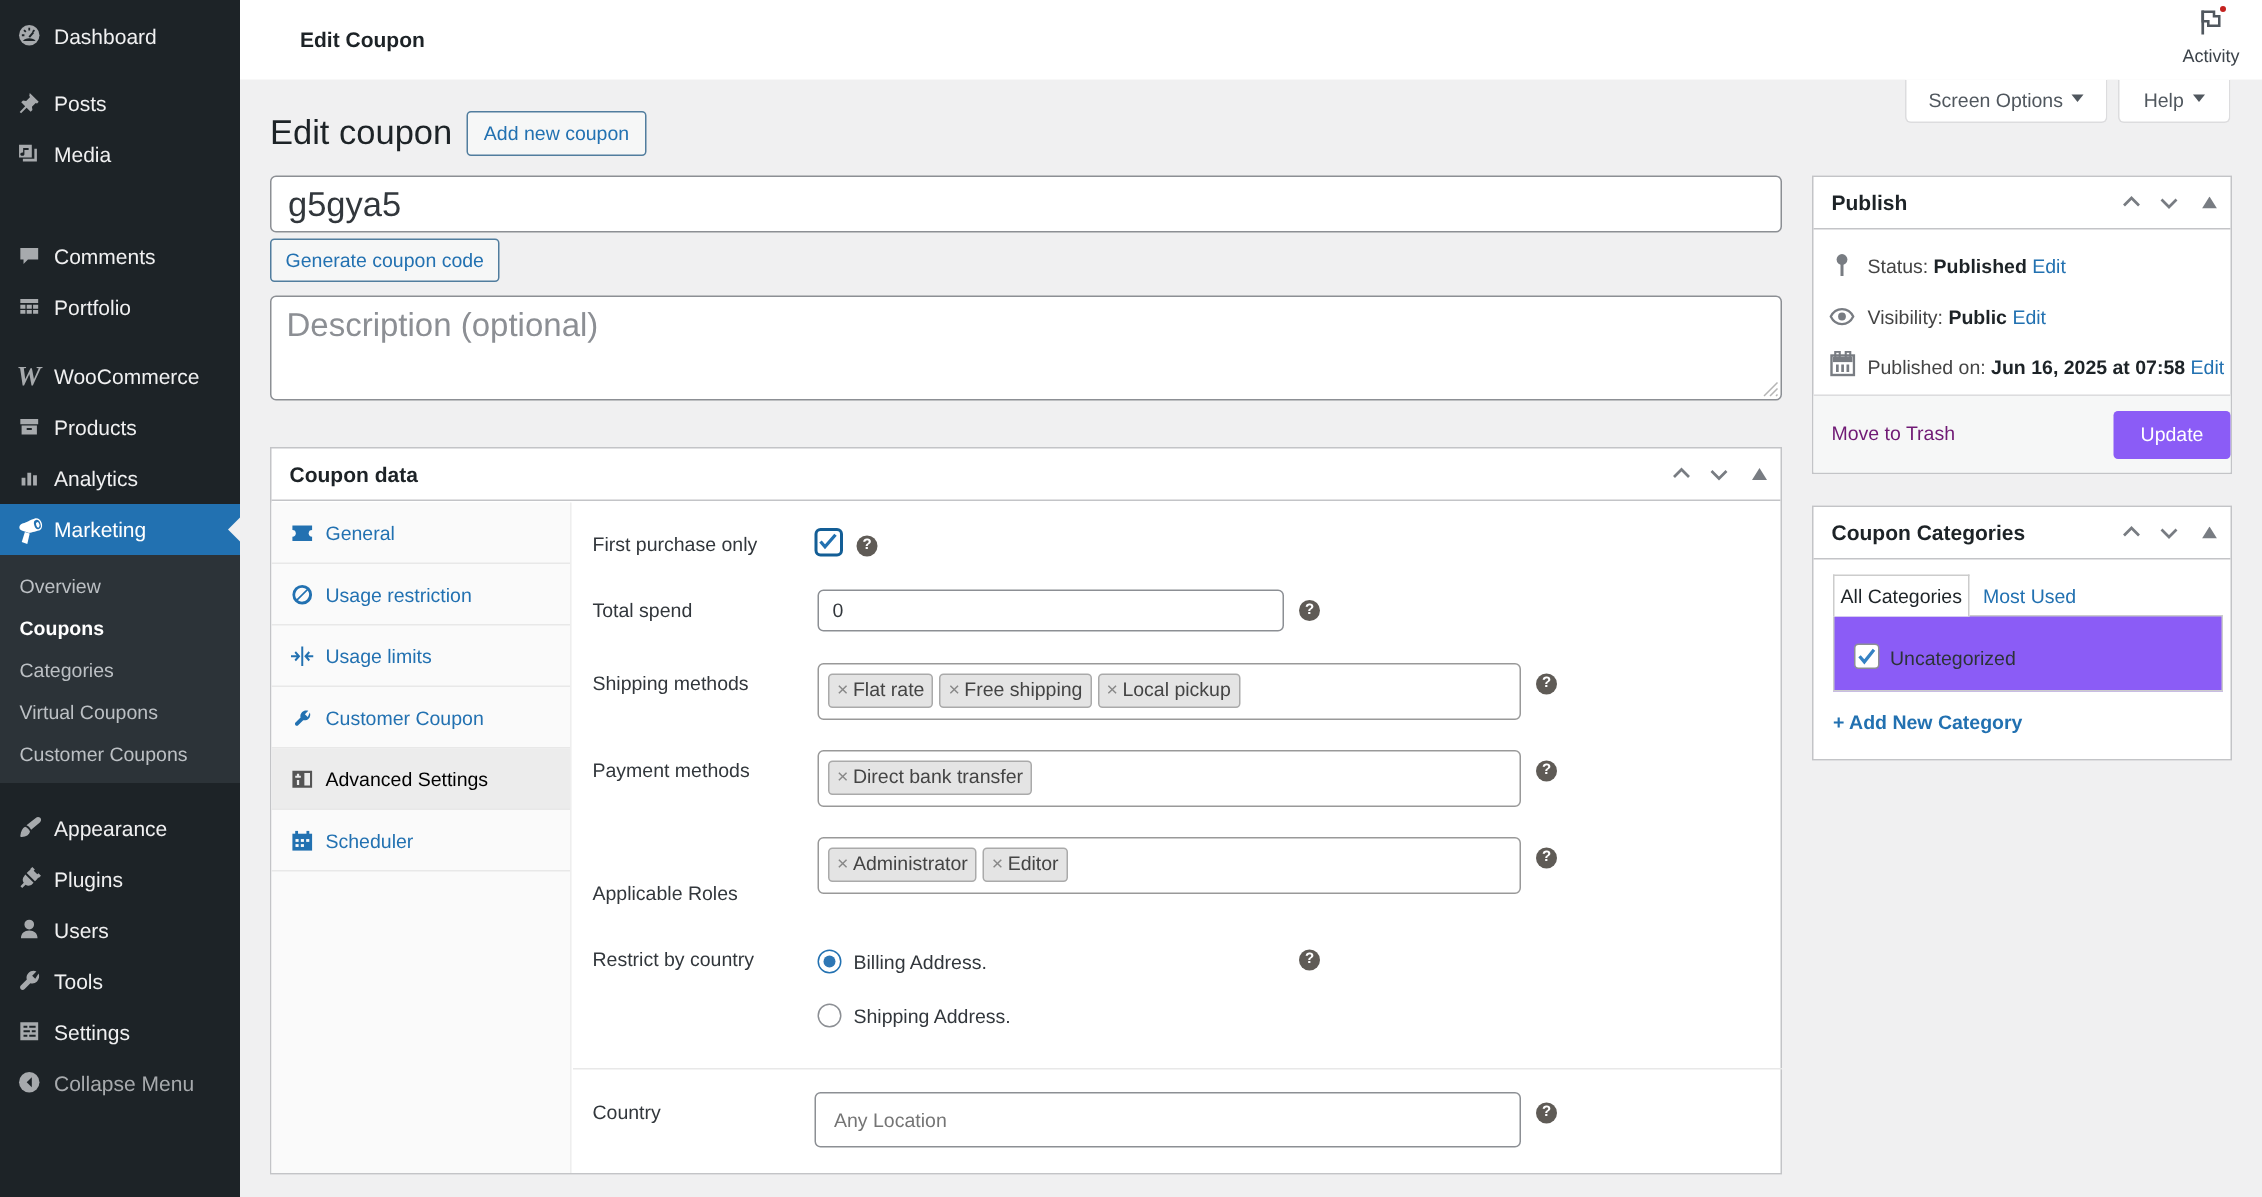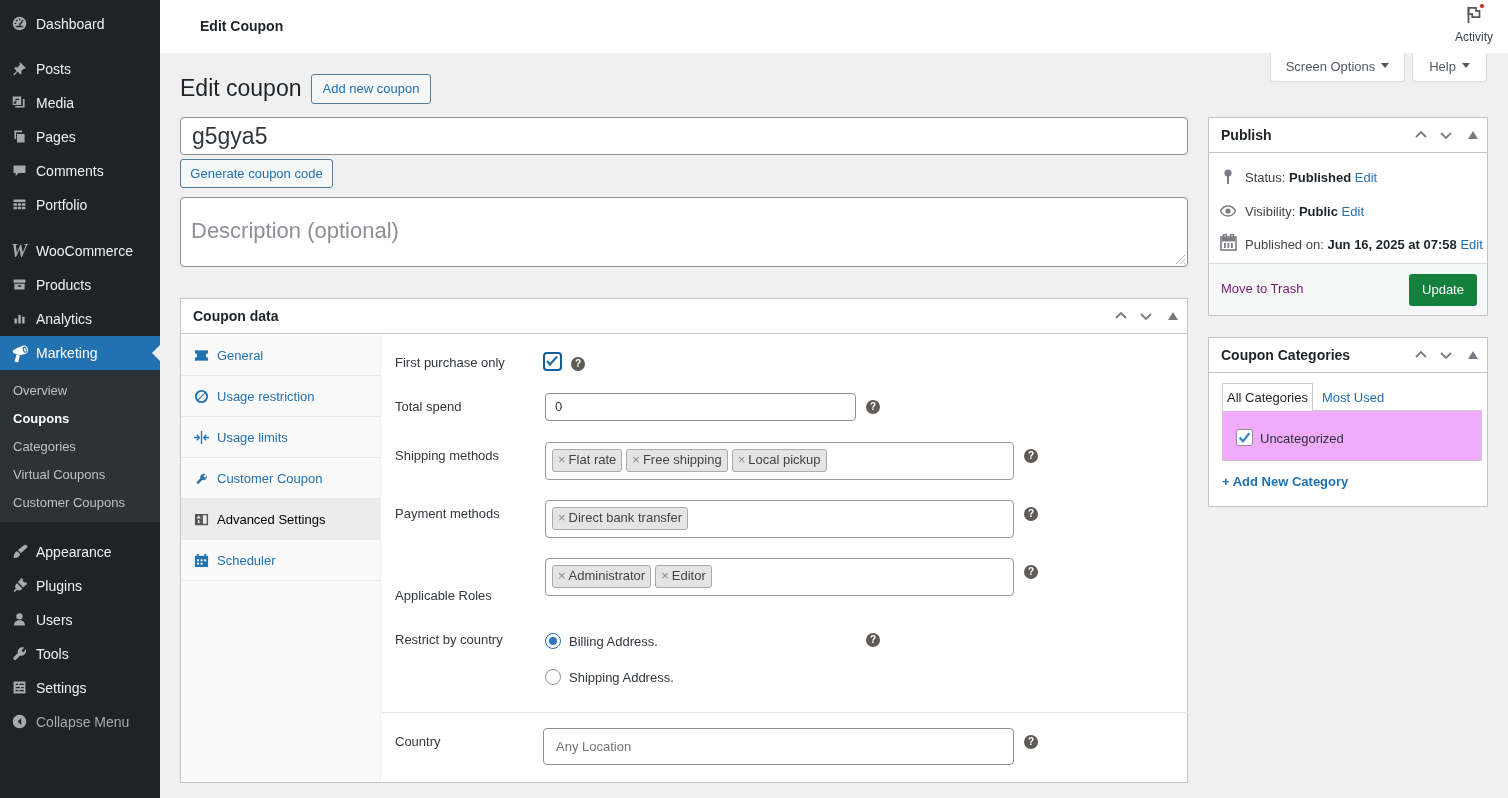--- a/index.html
+++ b/index.html
@@ -26,21 +26,21 @@
 .smeta { position:absolute; top:53px; height:29px; background:#fff; border:1px solid #dcdcde; border-top:none;
   border-radius:0 0 4px 4px; color:#50575e; font-size:13px; line-height:27px; text-align:center; z-index:3; }
 .smeta .tri { display:inline-block; width:0; height:0; border:4px solid transparent; border-top:5px solid #50575e; margin-left:6px; vertical-align:-1px;}
 
 #h1 { position:absolute; left:180px; top:75px; font-size:23px; font-weight:400; color:#1d2327; }
 .btn-outline { position:absolute; background:#f6f7f7; border:1px solid #517d9e; border-radius:3px;
   color:#2271b1; font-size:13px; text-align:center; }
 #titleinput { position:absolute; left:180px; top:117px; width:1008px; height:38px; background:#fff;
   border:1px solid #8c8f94; border-radius:4px; font-size:23px; color:#32373c; line-height:36px; padding-left:11px; }
 #desc { position:absolute; left:180px; top:197px; width:1008px; height:70px; background:#fff;
-  border:1px solid #8c8f94; border-radius:4px; color:#8c8f94; font-size:22px; padding:20px 10px; }
+  border:1px solid #8c8f94; border-radius:4px; color:#8c8f94; font-size:22px; padding:6px 10px; }
 
 .postbox { position:absolute; background:#fff; border:1px solid #c3c4c7; }
 .pb-head { position:relative; height:35px; border-bottom:1px solid #c3c4c7; }
 .pb-head .pb-t { position:absolute; left:12px; top:0; line-height:34px; font-size:14px; font-weight:bold; color:#1d2327; }
 .handles { position:absolute; right:0; top:0; height:34px; }
 .handles svg { position:absolute; top:11px; }
 
 #tabscol { position:absolute; left:181px; top:335px; width:200px; height:447px; background:#fafafa; border-right:1px solid #eee; }
 .wctab { position:absolute; left:0; width:199px; border-bottom:1px solid #e8e8e8; color:#2271b1; font-size:13px; }
 .wctab svg { position:absolute; left:13px; top:13px; }
@@ -56,26 +56,26 @@
 .tag b { color:#888; font-weight:400; margin-right:3px; }
 .radio { position:absolute; width:16px; height:16px; border-radius:50%; background:#fff; border:1px solid #8c8f94; }
 .radio.sel2 { border:1px solid #2271b1; }
 .radio.sel2:after { content:""; position:absolute; left:3px; top:3px; width:8px; height:8px; border-radius:50%; background:#2e77b5; }
 .rlabel { position:absolute; font-size:13px; color:#32373c; }
 
 .prow { position:absolute; left:1245px; font-size:13px; color:#444; }
 .prow b { color:#1d2327; }
 .prow a { color:#2271b1; text-decoration:none; }
 #pubfoot { position:absolute; left:1209px; top:263px; width:278px; height:52px; background:#f6f7f7; border-top:1px solid #dcdcde; }
-#update { position:absolute; left:1409px; top:274px; width:68px; height:32px; background:#15803d; border-radius:3px;
+#update { position:absolute; left:1409px; top:274px; width:78px; height:32px; background:#8b5cf6; border-radius:3px;
   color:#fff; font-size:13px; text-align:center; line-height:32px; }
 
 #cattab { position:absolute; left:1222px; top:383px; width:91px; height:28px; background:#fff; border:1px solid #ccc; border-bottom:none;
   font-size:13px; color:#1d2327; text-align:center; line-height:27px; z-index:2; }
-#catpanel { position:absolute; left:1222px; top:410px; width:260px; height:51px; background:#f0abfc; border:1px solid #ccc; }
+#catpanel { position:absolute; left:1222px; top:410px; width:260px; height:51px; background:#8b5cf6; border:1px solid #ccc; }
 .blue { color:#2271b1; }
 </style>
 </head>
 <body>
 
 <div id="sidebar">
   <div id="submenu">
     <div class="smi" style="top:7px">Overview</div>
     <div class="smi on" style="top:35px">Coupons</div>
     <div class="smi" style="top:63px">Categories</div>
@@ -100,26 +100,20 @@
     <svg width="17" height="17" viewBox="0 0 20 20">
         <path fill="#a7aaad" d="M10.4 2.3l7 7-1.4 1.4-.7-.7-3.2 3.2.4 2.5-1.4 1.4-3.2-3.2-4.3 4.4-1.1-1.1 4.3-4.4-3.1-3.1 1.4-1.4 2.5.4L10.7 5.4l-.7-.7z"></path>
       </svg>
     <span>Posts</span>
     </div>
   <div class="mi" style="top:86px">
     <svg width="17" height="17" viewBox="0 0 20 20">
         <path fill="#a7aaad" d="M2 3h10v10H2zm3.2 2.5v3.6c-.2-.1-.4-.1-.6-.1-.9 0-1.6.6-1.6 1.3s.7 1.3 1.6 1.3 1.6-.6 1.6-1.3V7h3.3V5.5zM14 6h2v10H5v-2h9z"></path>
       </svg>
     <span>Media</span>
-    </div>
-  <div class="mi" style="top:120px">
-    <svg width="17" height="17" viewBox="0 0 20 20">
-        <path fill="#a7aaad" d="M4 3h9v2H6v8H4zm3 4h9v10H7z"></path>
-      </svg>
-    <span>Pages</span>
     </div>
   <div class="mi" style="top:154px">
     <svg width="17" height="17" viewBox="0 0 20 20">
         <path fill="#a7aaad" d="M3 4h14v9H9l-3.5 3.5V13H3z"></path>
       </svg>
     <span>Comments</span>
     </div>
   <div class="mi" style="top:188px">
     <svg width="17" height="17" viewBox="0 0 20 20">
         <path fill="#a7aaad" d="M3 4h14v3H3zm0 4.5h4v3H3zm5 0h4v3H8zm5 0h4v3h-4zm-10 4h4v3H3zm5 0h4v3H8zm5 0h4v3h-4z"></path>

